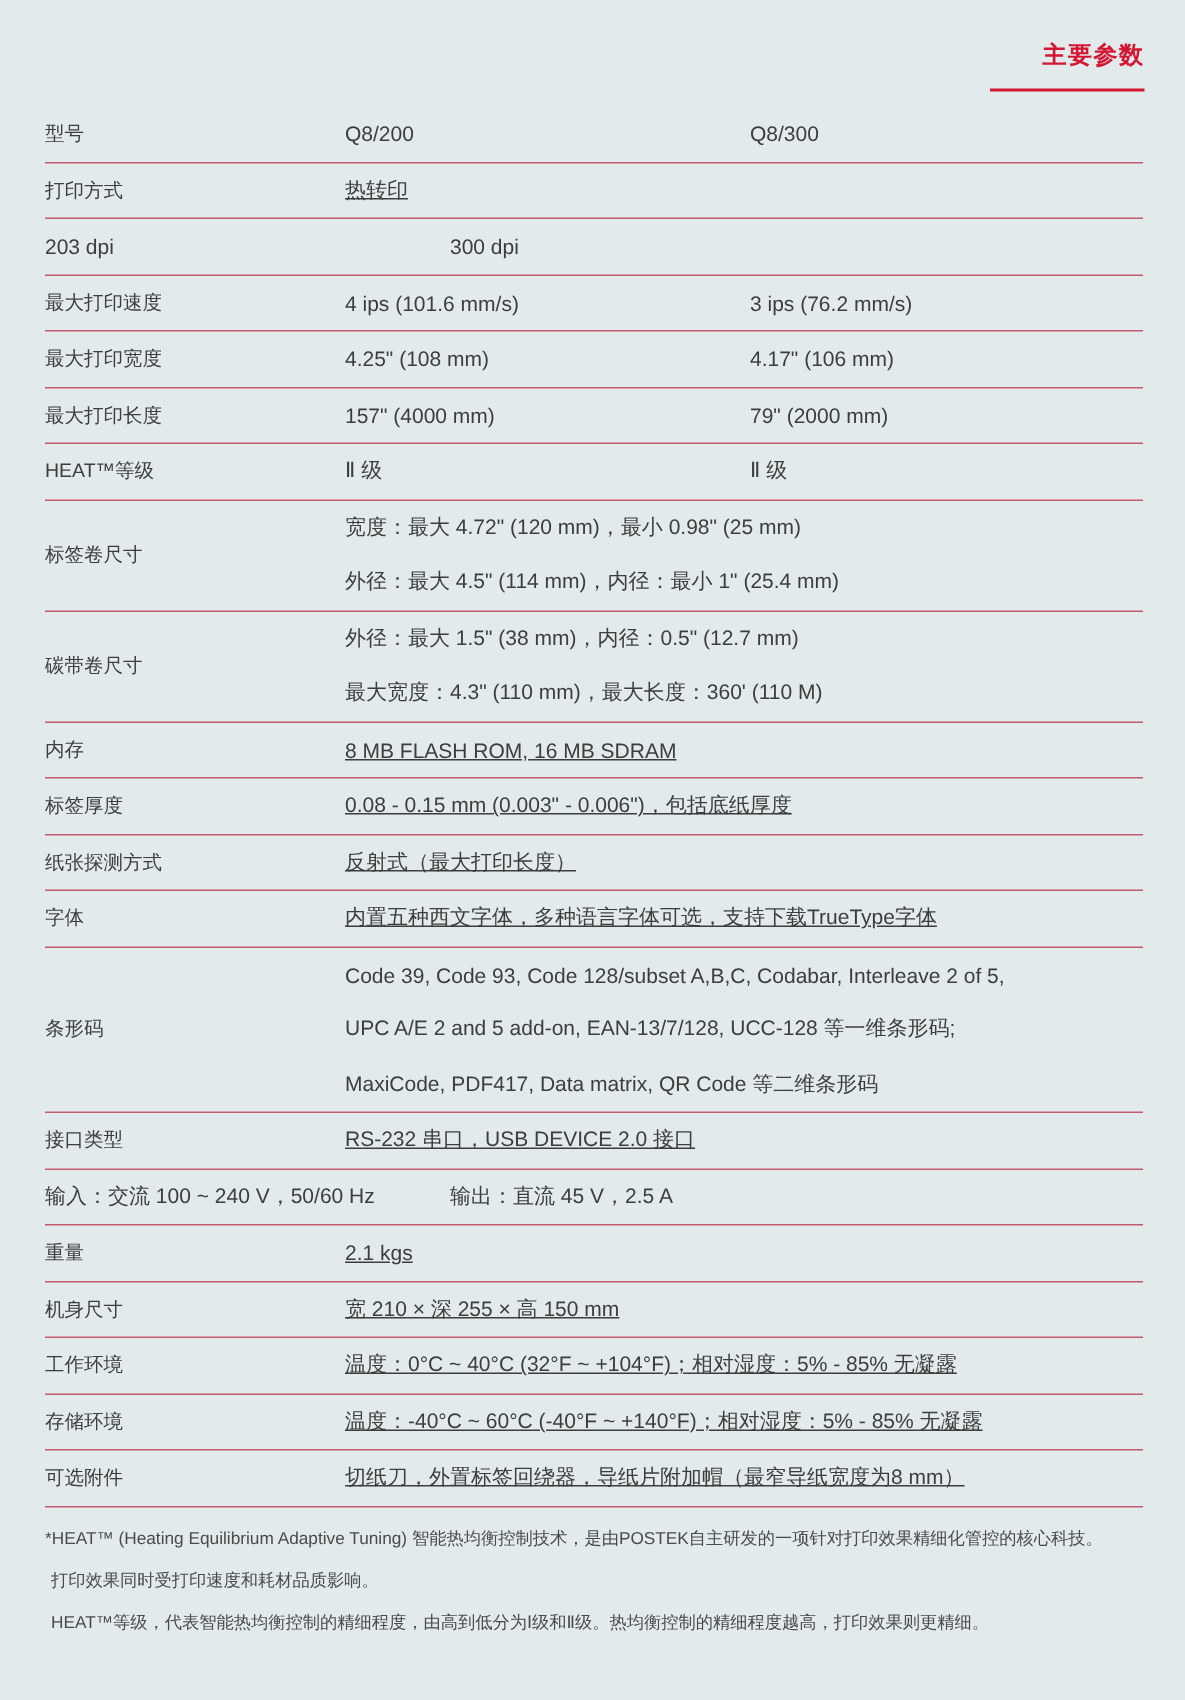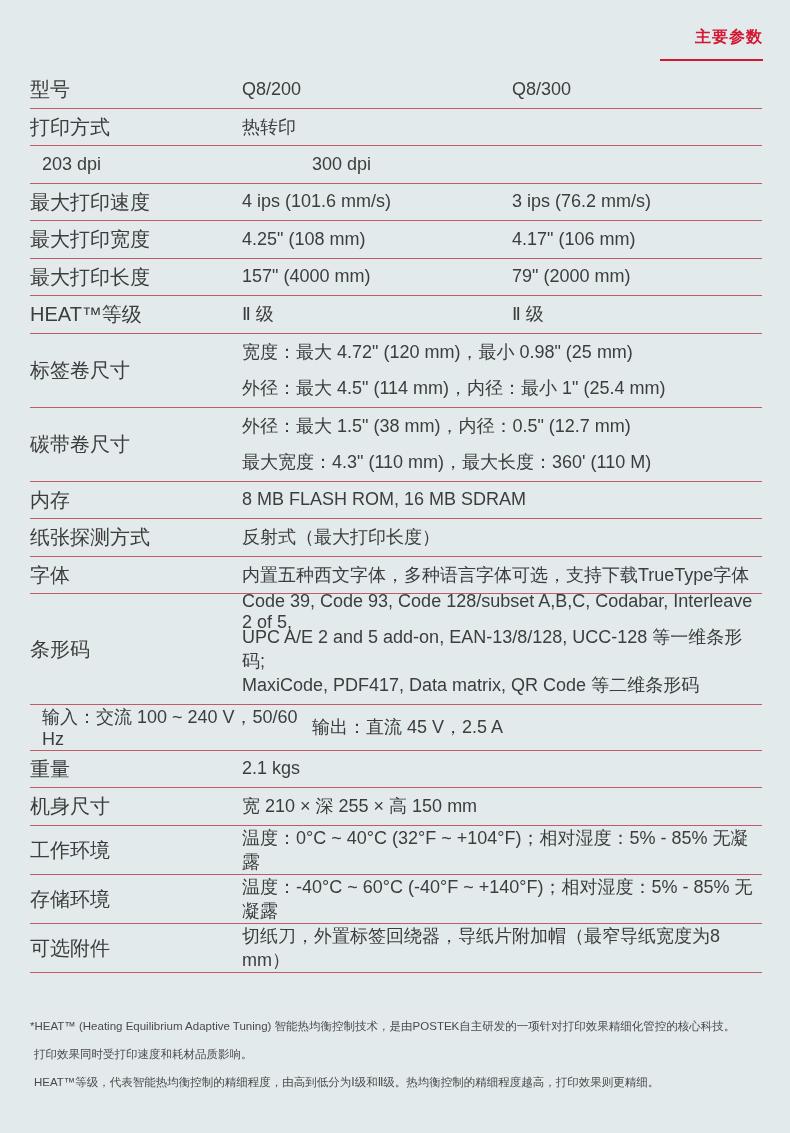--- a/index.html
+++ b/index.html
@@ -15,26 +15,26 @@
   
   .title-wrap{position:absolute;top:27px;right:27px;text-align:right;}
   .title{color:#d31732;font-weight:bold;font-size:16px;letter-spacing:1px;}
   .title-underline{width:103px;height:1.5px;background:#d31732;margin-top:11px;margin-left:auto;}
 
   
   .spec-table{position:absolute;top:71px;left:30px;right:28px;}
   .row{display:flex;border-bottom:1px solid #c25a6e;align-items:stretch;}
   .row .label{
     flex:0 0 200px;width:200px;display:flex;align-items:center;
-    font-size:20px;line-height:1.2;
+    font-size:13px;line-height:1.2;
   }
-  .values{flex:1;display:flex;align-items:center;min-height:36.5px;font-size:18px;margin-left:12px;}
+  .values{flex:1;display:flex;align-items:center;min-height:36.5px;font-size:14px;}
   .values .c1{flex:0 0 270px;width:270px;}
   .values .c2{flex:1;}
-  .values .c-full{flex:1;}
+  .values .c-full{flex:1;text-decoration:underline;}
   .values.multi{flex-direction:column;align-items:stretch;justify-content:center;}
   .values.multi .line{height:36.5px;display:flex;align-items:center;}
 
   
   .footnotes{position:absolute;left:30px;right:13px;top:1012px;font-size:11.5px;color:#4a4a4a;}
   .footline{line-height:28px;white-space:nowrap;}
   .footline:nth-child(2),.footline:nth-child(3){padding-left:4px;}
 </style>
 </head>
 <body>
@@ -108,37 +108,49 @@
           <div class="line">最大宽度：4.3" (110 mm)，最大长度：360' (110 M)</div>
         </div>
       </div>
       <div class="row">
         <div class="label">内存</div>
         <div class="values">
           <div class="c-full">8 MB FLASH ROM, 16 MB SDRAM</div>
         </div>
       </div>
       <div class="row">
+        <div class="label">标签厚度</div>
+        <div class="values">
+          <div class="c-full">0.08 - 0.15 mm (0.003" - 0.006")，包括底纸厚度</div>
+        </div>
+      </div>
+      <div class="row">
         <div class="label">纸张探测方式</div>
         <div class="values">
           <div class="c-full">反射式（最大打印长度）</div>
         </div>
       </div>
       <div class="row">
         <div class="label">字体</div>
         <div class="values">
           <div class="c-full">内置五种西文字体，多种语言字体可选，支持下载TrueType字体</div>
         </div>
       </div>
       <div class="row">
         <div class="label">条形码</div>
         <div class="values multi">
           <div class="line">Code 39, Code 93, Code 128/subset A,B,C, Codabar, Interleave 2 of 5,</div>
-          <div class="line">UPC A/E 2 and 5 add-on, EAN-13/8/128, UCC-128 等一维条形码;</div>
+          <div class="line">UPC A/E 2 and 5 add-on, EAN-13/7/128, UCC-128 等一维条形码;</div>
           <div class="line">MaxiCode, PDF417, Data matrix, QR Code 等二维条形码</div>
+        </div>
+      </div>
+      <div class="row">
+        <div class="label">接口类型</div>
+        <div class="values">
+          <div class="c-full">RS-232 串口，USB DEVICE 2.0 接口</div>
         </div>
       </div>
       <div class="row">
         <div class="values">
           <div class="c1">输入：交流 100 ~ 240 V，50/60 Hz</div>
           <div class="c2">输出：直流 45 V，2.5 A</div>
         </div>
       </div>
       <div class="row">
         <div class="label">重量</div>

